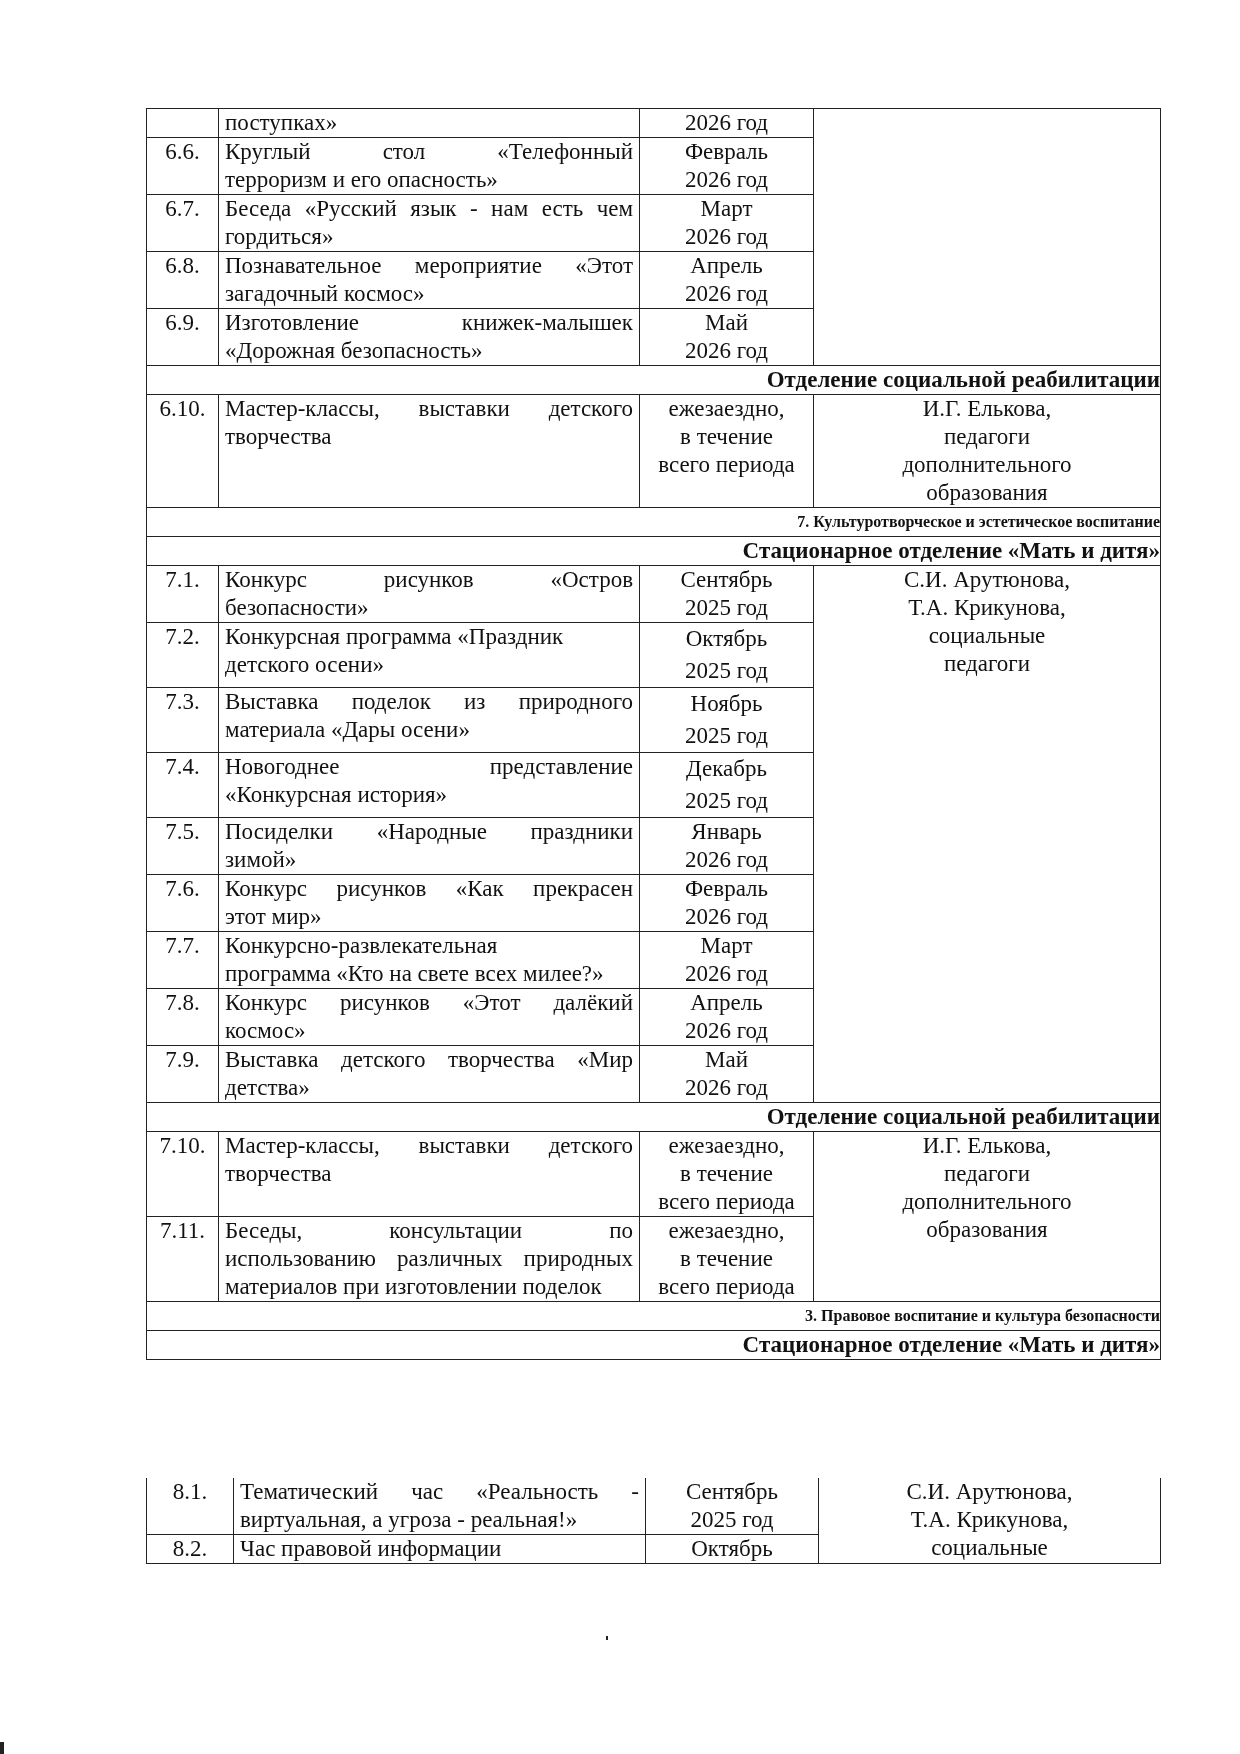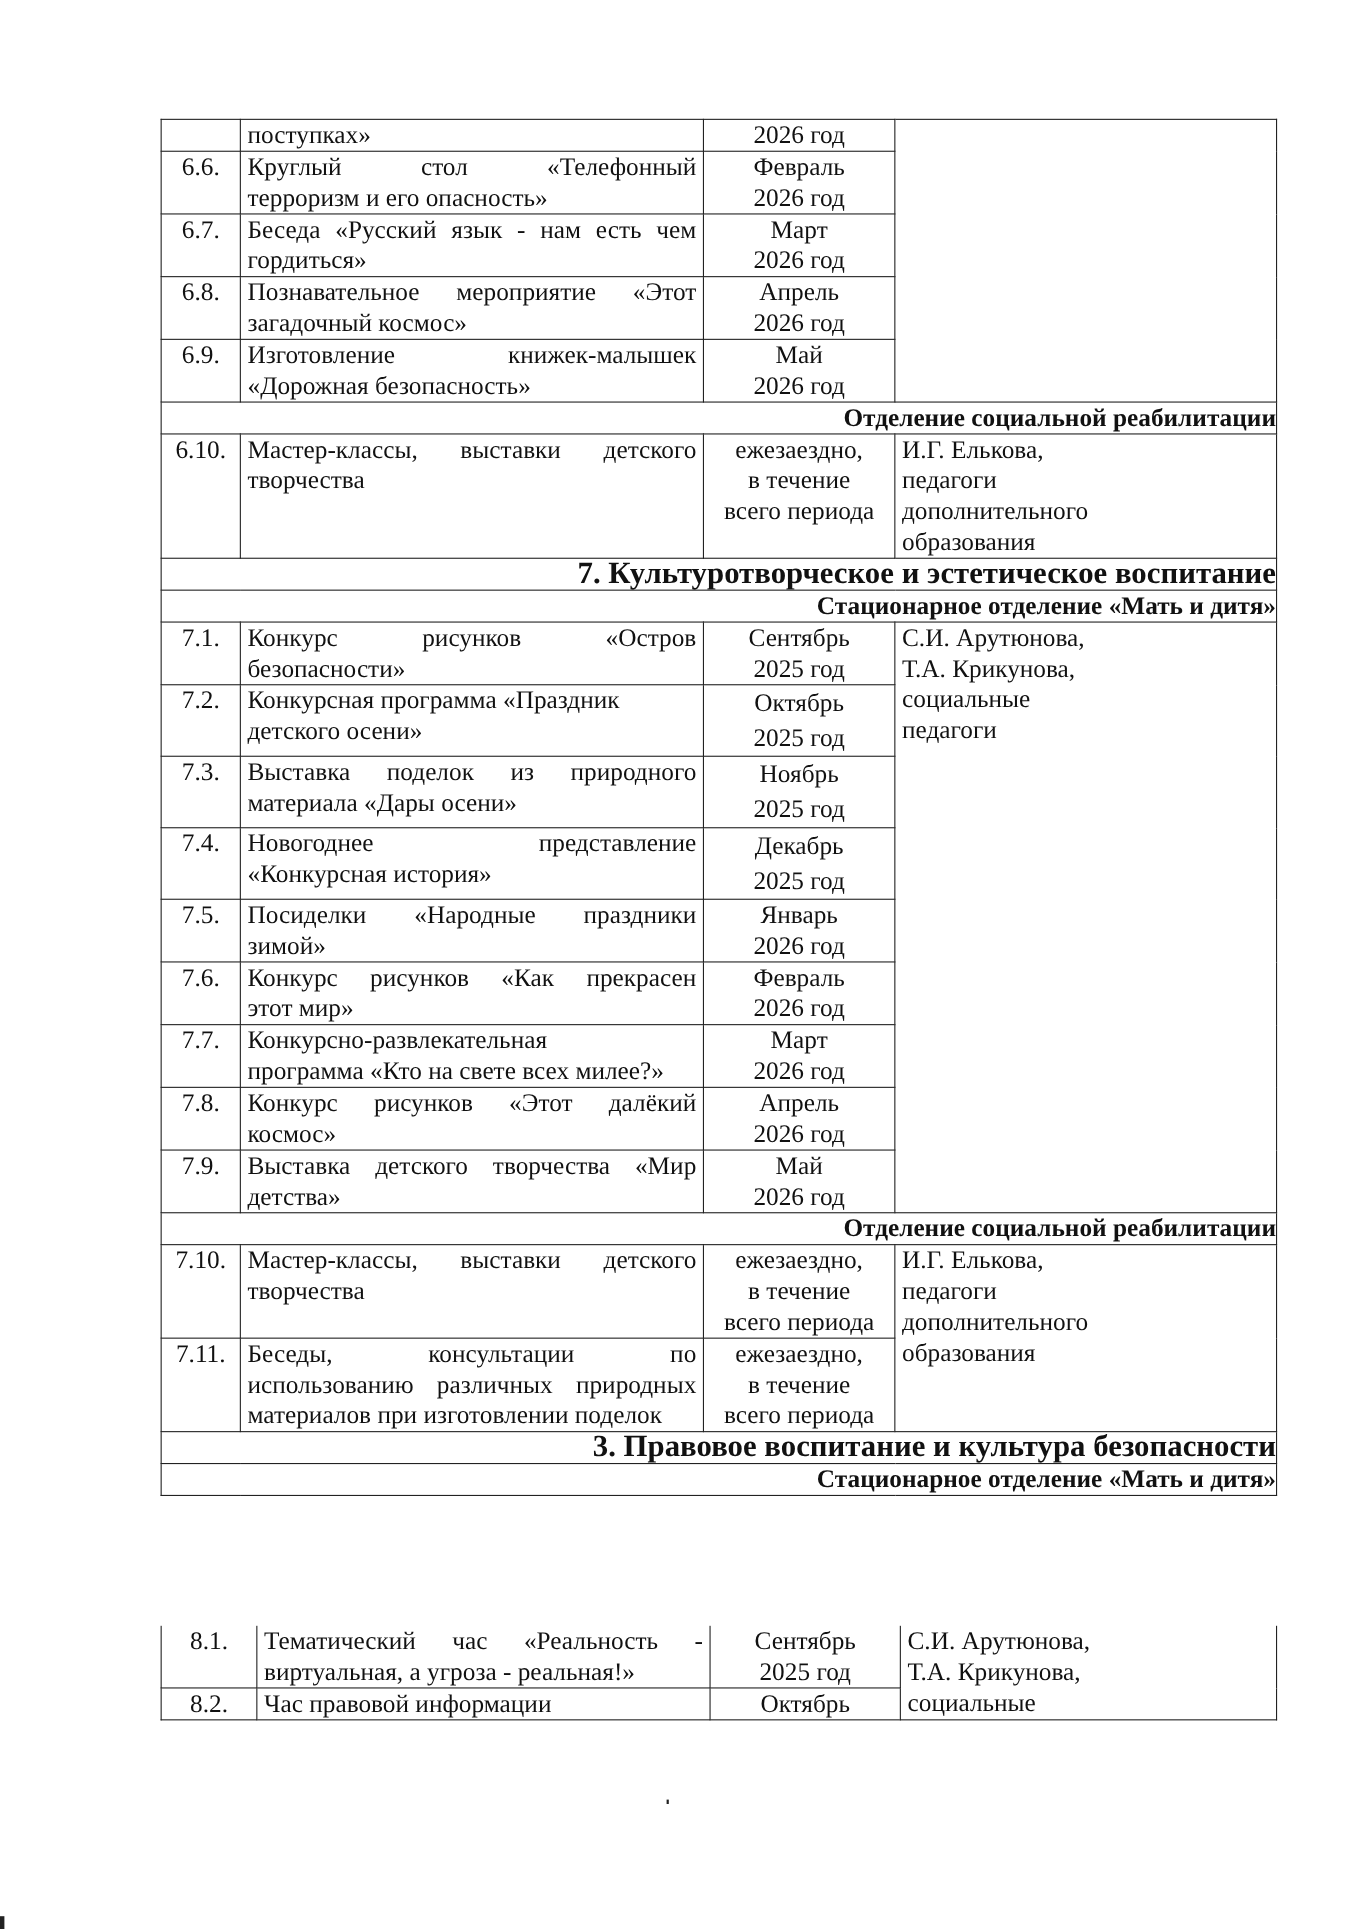--- a/index.html
+++ b/index.html
@@ -9,23 +9,23 @@
   }
   .tbl {
     position: absolute; left: 146px; border-collapse: collapse; table-layout: fixed;
     font-size: 23px; line-height: 28px;
   }
   .tbl td { border: 1.5px solid #222; padding: 0 6px; vertical-align: top; }
   .tbl td.num { text-align: center; padding: 0; }
   .tbl td.ev { text-align: justify; text-align-last: left; }
   .tbl td.ev .just { display: block; text-align: justify; text-align-last: justify; }
   .tbl td.dt { text-align: center; }
-  .tbl td.resp { text-align: left; }
+  .tbl td.resp { text-align: center; }
   .tbl td.head { text-align: right; font-weight: bold; padding: 0; }
-  .tbl td.sec { font-size: 28px; }
+  .tbl td.sec { font-size: 16px; }
   .t1 { top: 108px; width: 1014px; }
   .t1 col.c1 { width: 72px; } .t1 col.c2 { width: 421px; } .t1 col.c3 { width: 174px; } .t1 col.c4 { width: 347px; }
   .t2 { top: 1478px; width: 1014px; }
   .t2 col.c1 { width: 87px; } .t2 col.c2 { width: 412px; } .t2 col.c3 { width: 173px; } .t2 col.c4 { width: 342px; }
   .tbl td.noborder-top { border-top: none; }
   .mark { position: absolute; background: #222; }
 </style>
 </head>
 <body>
 

